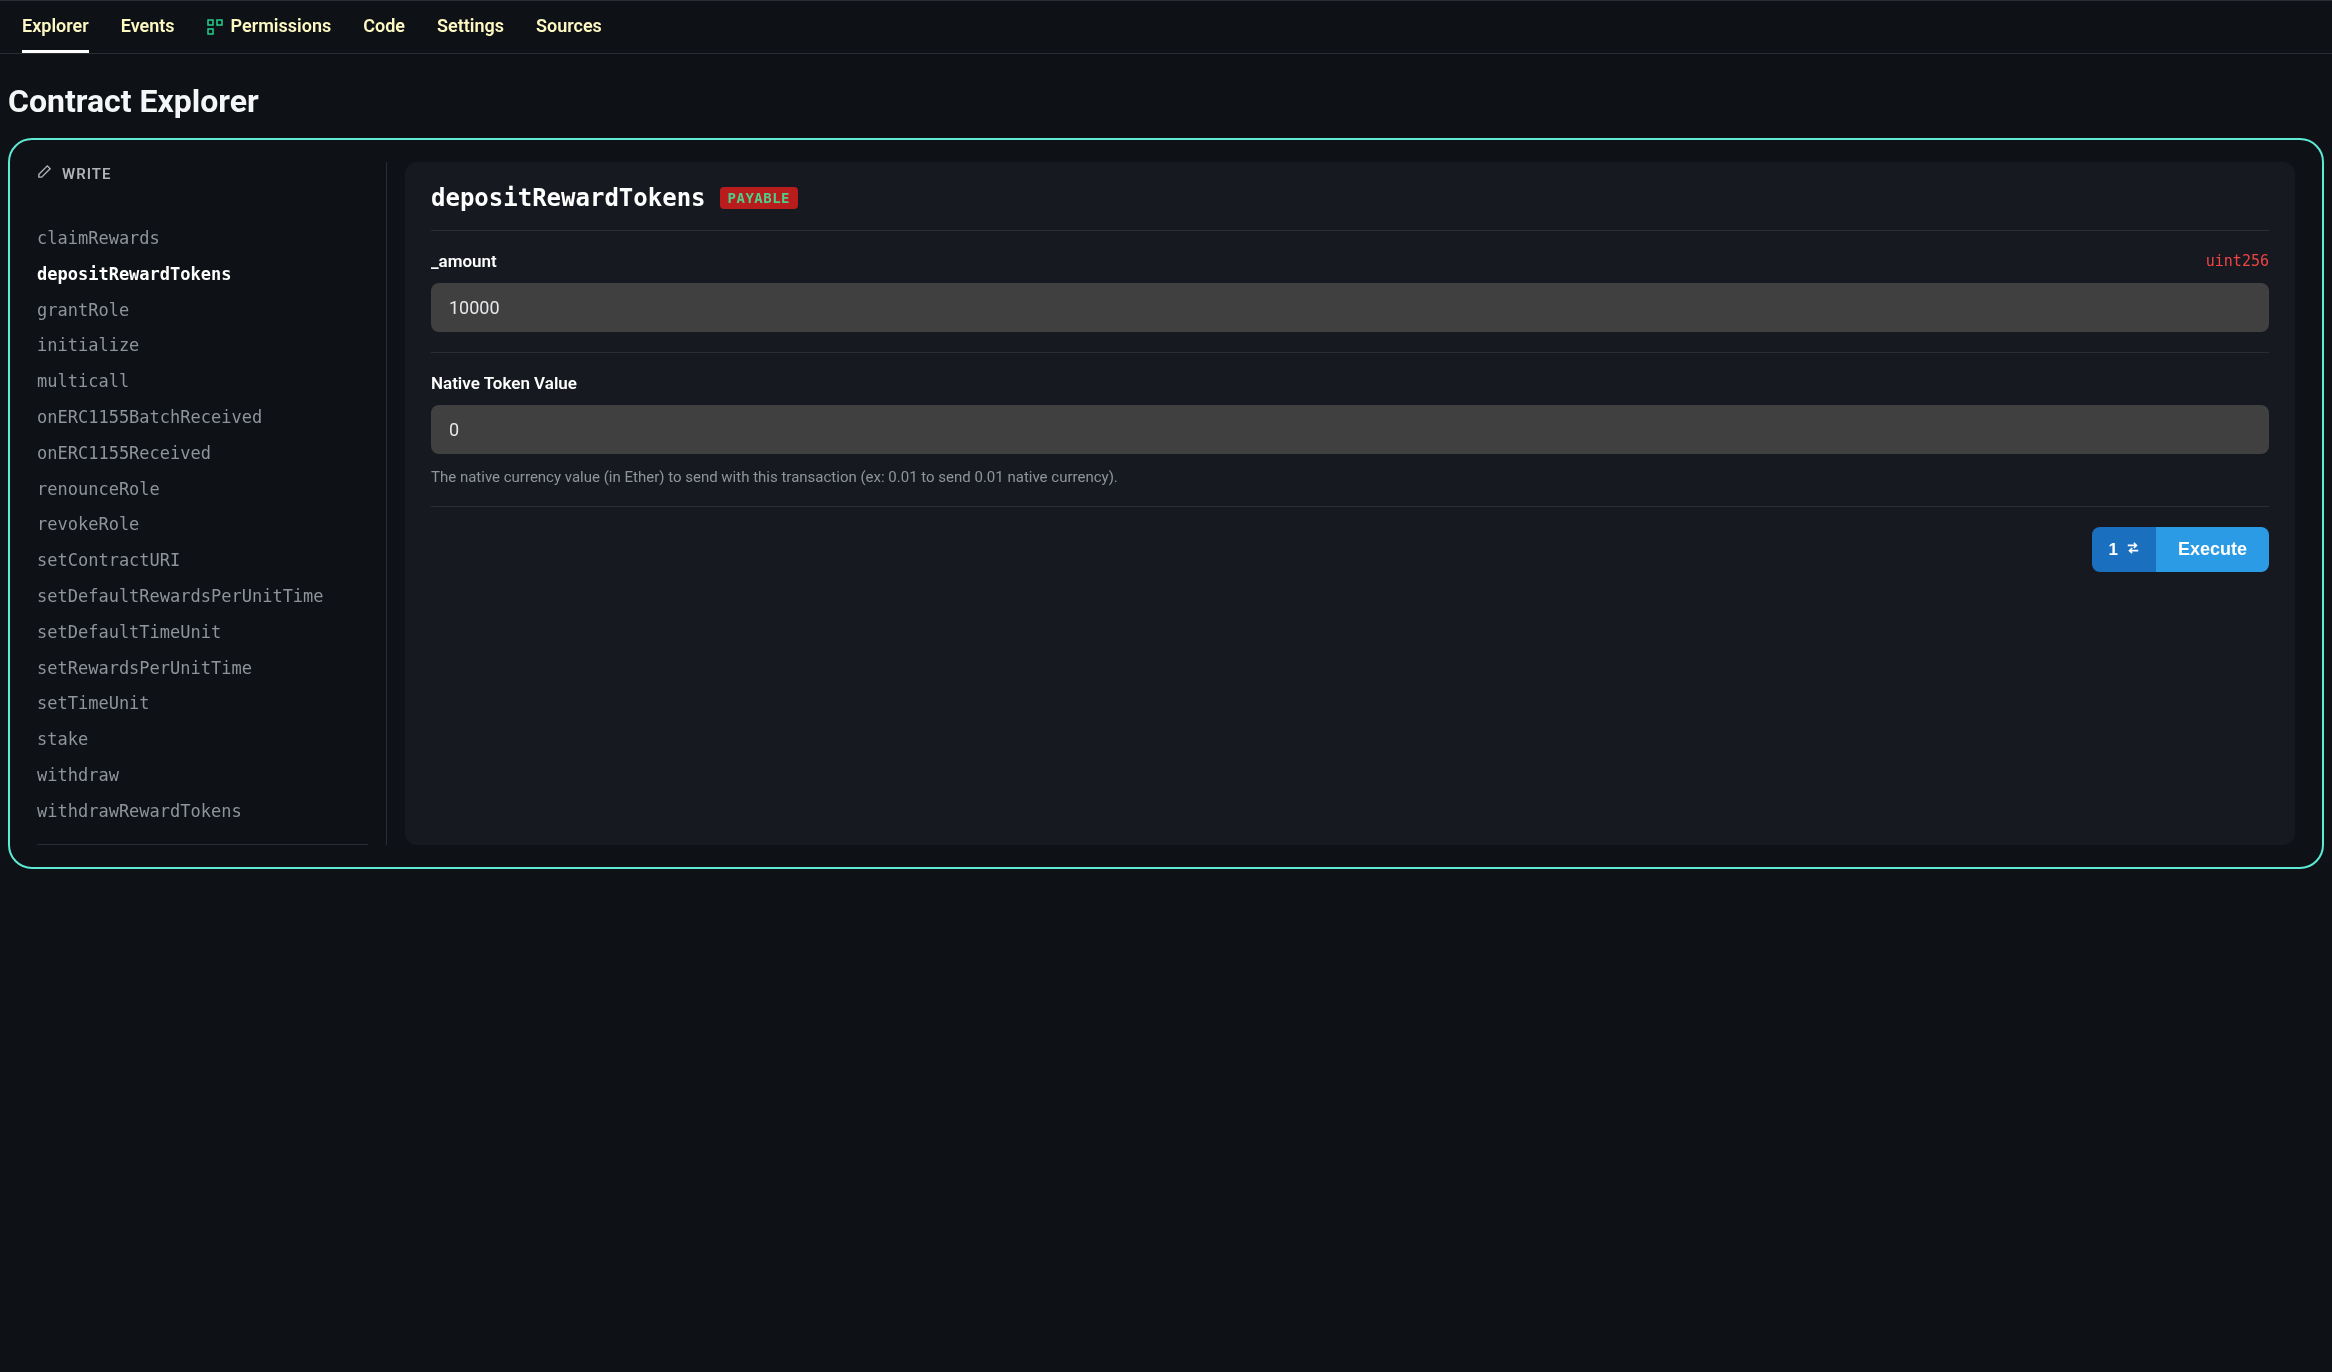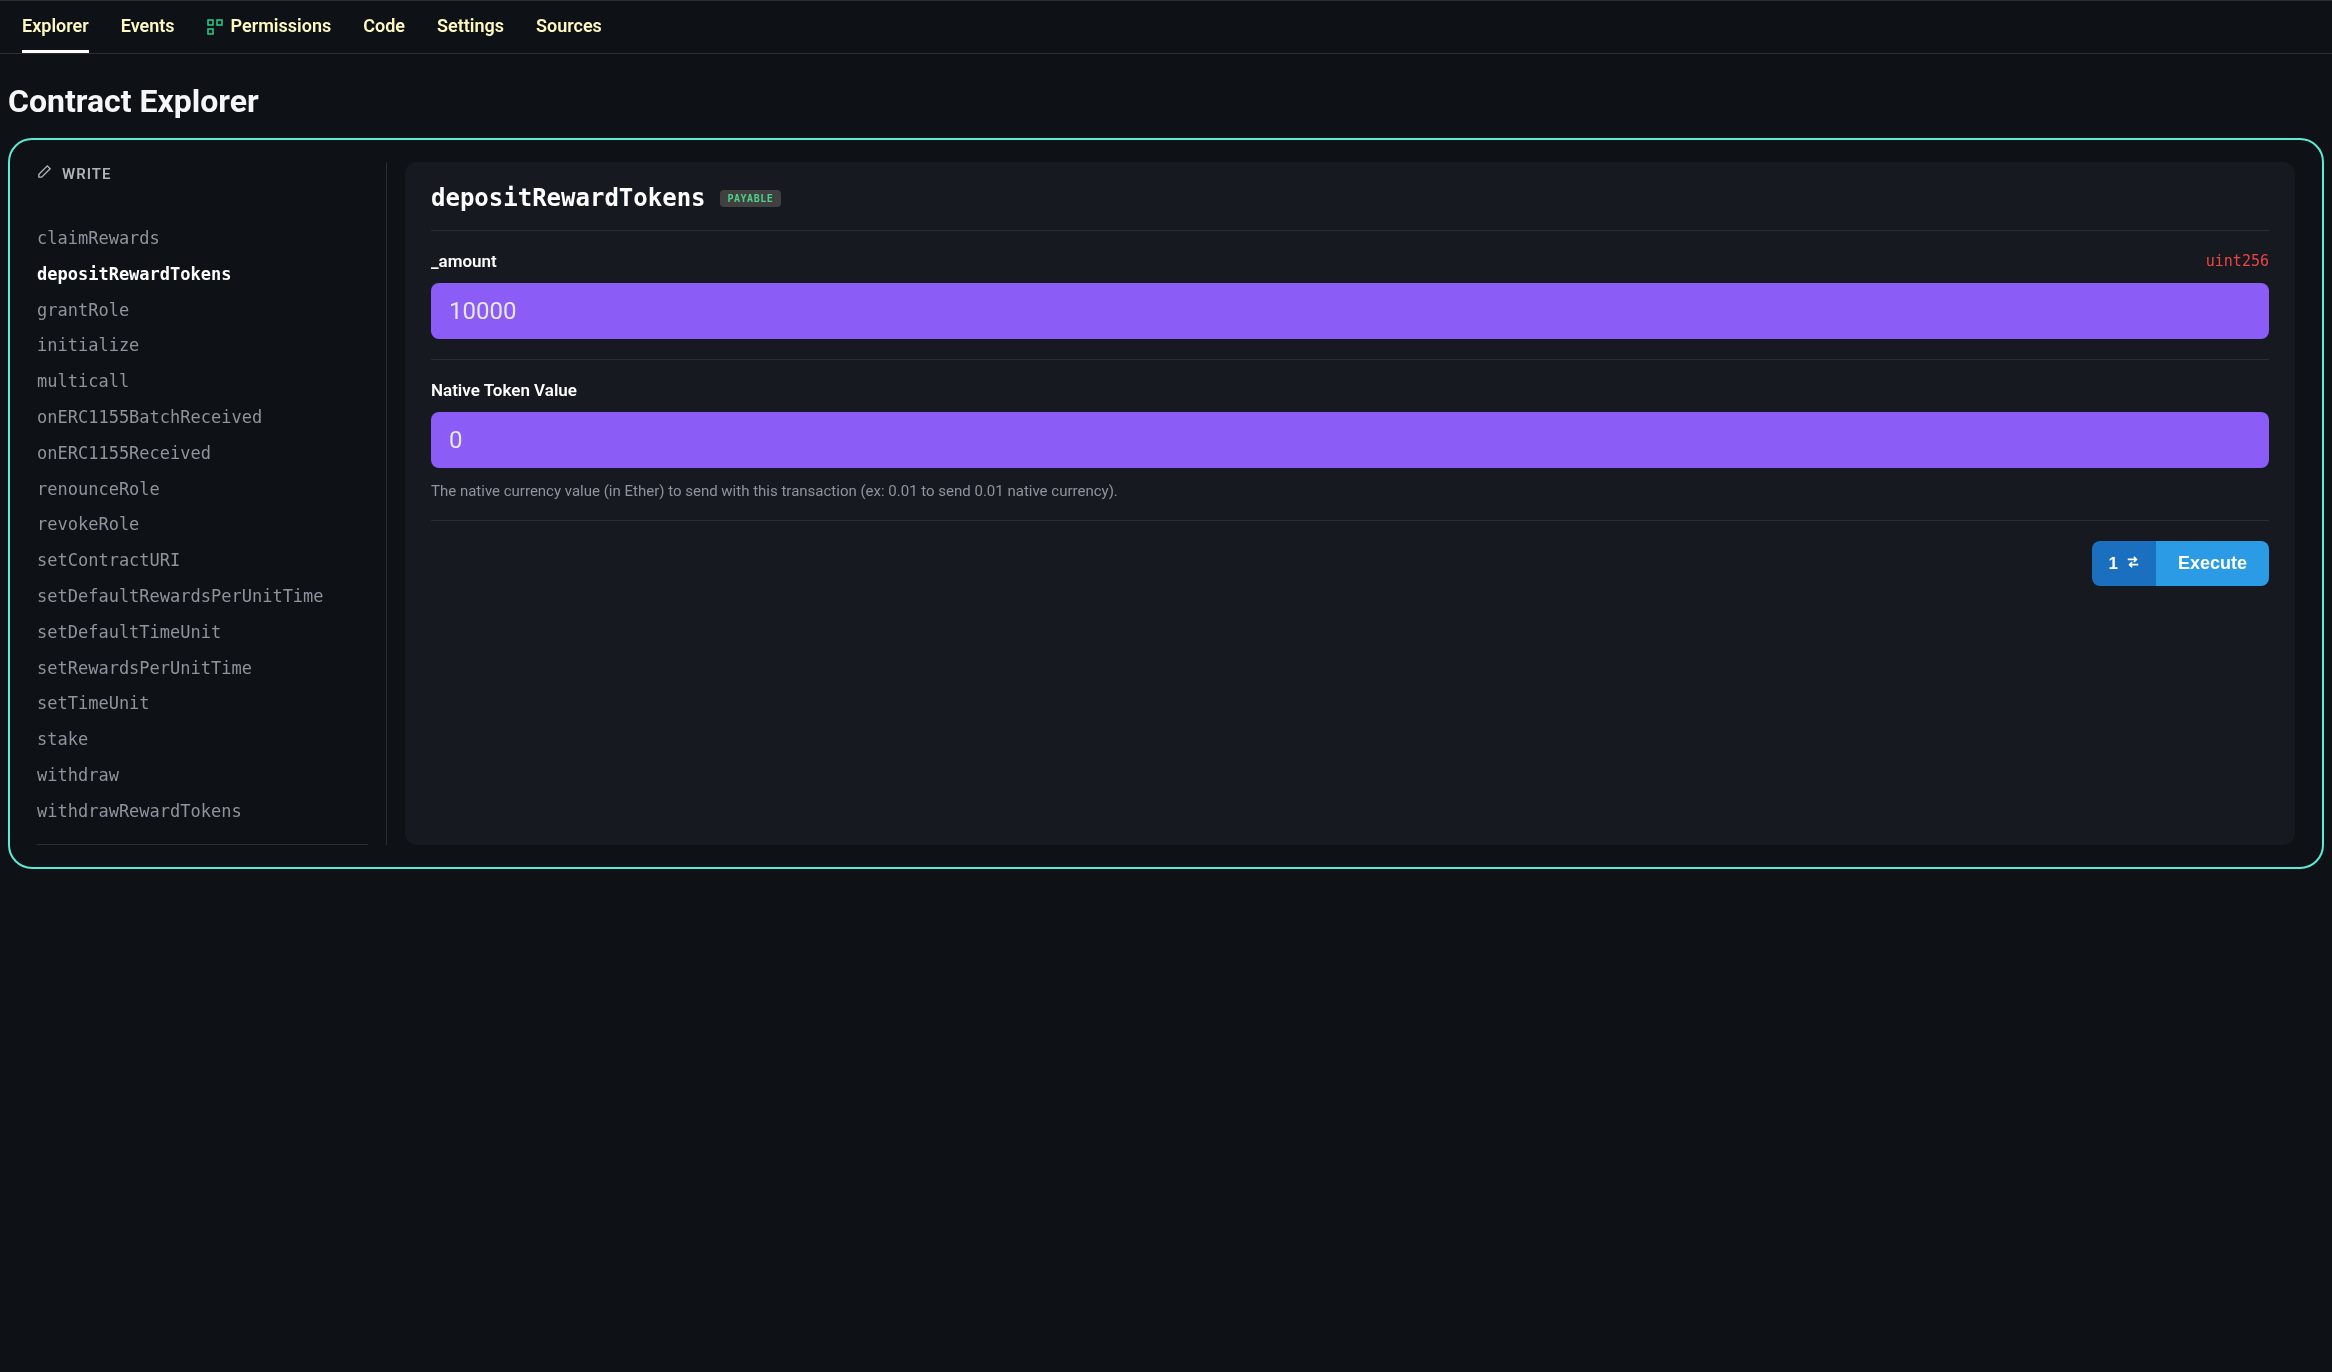--- a/index.html
+++ b/index.html
@@ -95,48 +95,48 @@
       border-bottom: 1px solid #2a2d33;
     }
     .func-title {
       font-family: ui-monospace, "SF Mono", Menlo, Monaco, Consolas, monospace;
       font-size: 24px;
       font-weight: 700;
       color: #ffffff;
     }
     .badge {
       font-family: ui-monospace, "SF Mono", Menlo, Monaco, Consolas, monospace;
-      font-size: 10px;
+      font-size: 14px;
       font-weight: 600;
       color: #4dd08a;
-      background: #404040;
+      background: #b91c1c;
       padding: 3px 8px;
       border-radius: 4px;
       letter-spacing: 0.5px;
     }
     .param-row { padding: 20px 0; border-bottom: 1px solid #2a2d33; }
     .param-label-row {
       display: flex;
       justify-content: space-between;
       align-items: center;
       margin-bottom: 12px;
     }
     .param-label { font-size: 17px; font-weight: 600; color: #ffffff; }
     .param-type {
       font-family: ui-monospace, "SF Mono", Menlo, Monaco, Consolas, monospace;
       font-size: 15px;
       color: #ef4444;
     }
     .input-field {
       width: 100%;
-      background: #8b5cf6;
+      background: #404040;
       border: none;
       border-radius: 8px;
       padding: 14px 18px;
-      font-size: 24px;
+      font-size: 18px;
       color: #e6e8eb;
       font-family: inherit;
       outline: none;
     }
     .helper-text {
       font-size: 15px;
       color: #8f949c;
       margin-top: 14px;
     }
     .actions-row {

